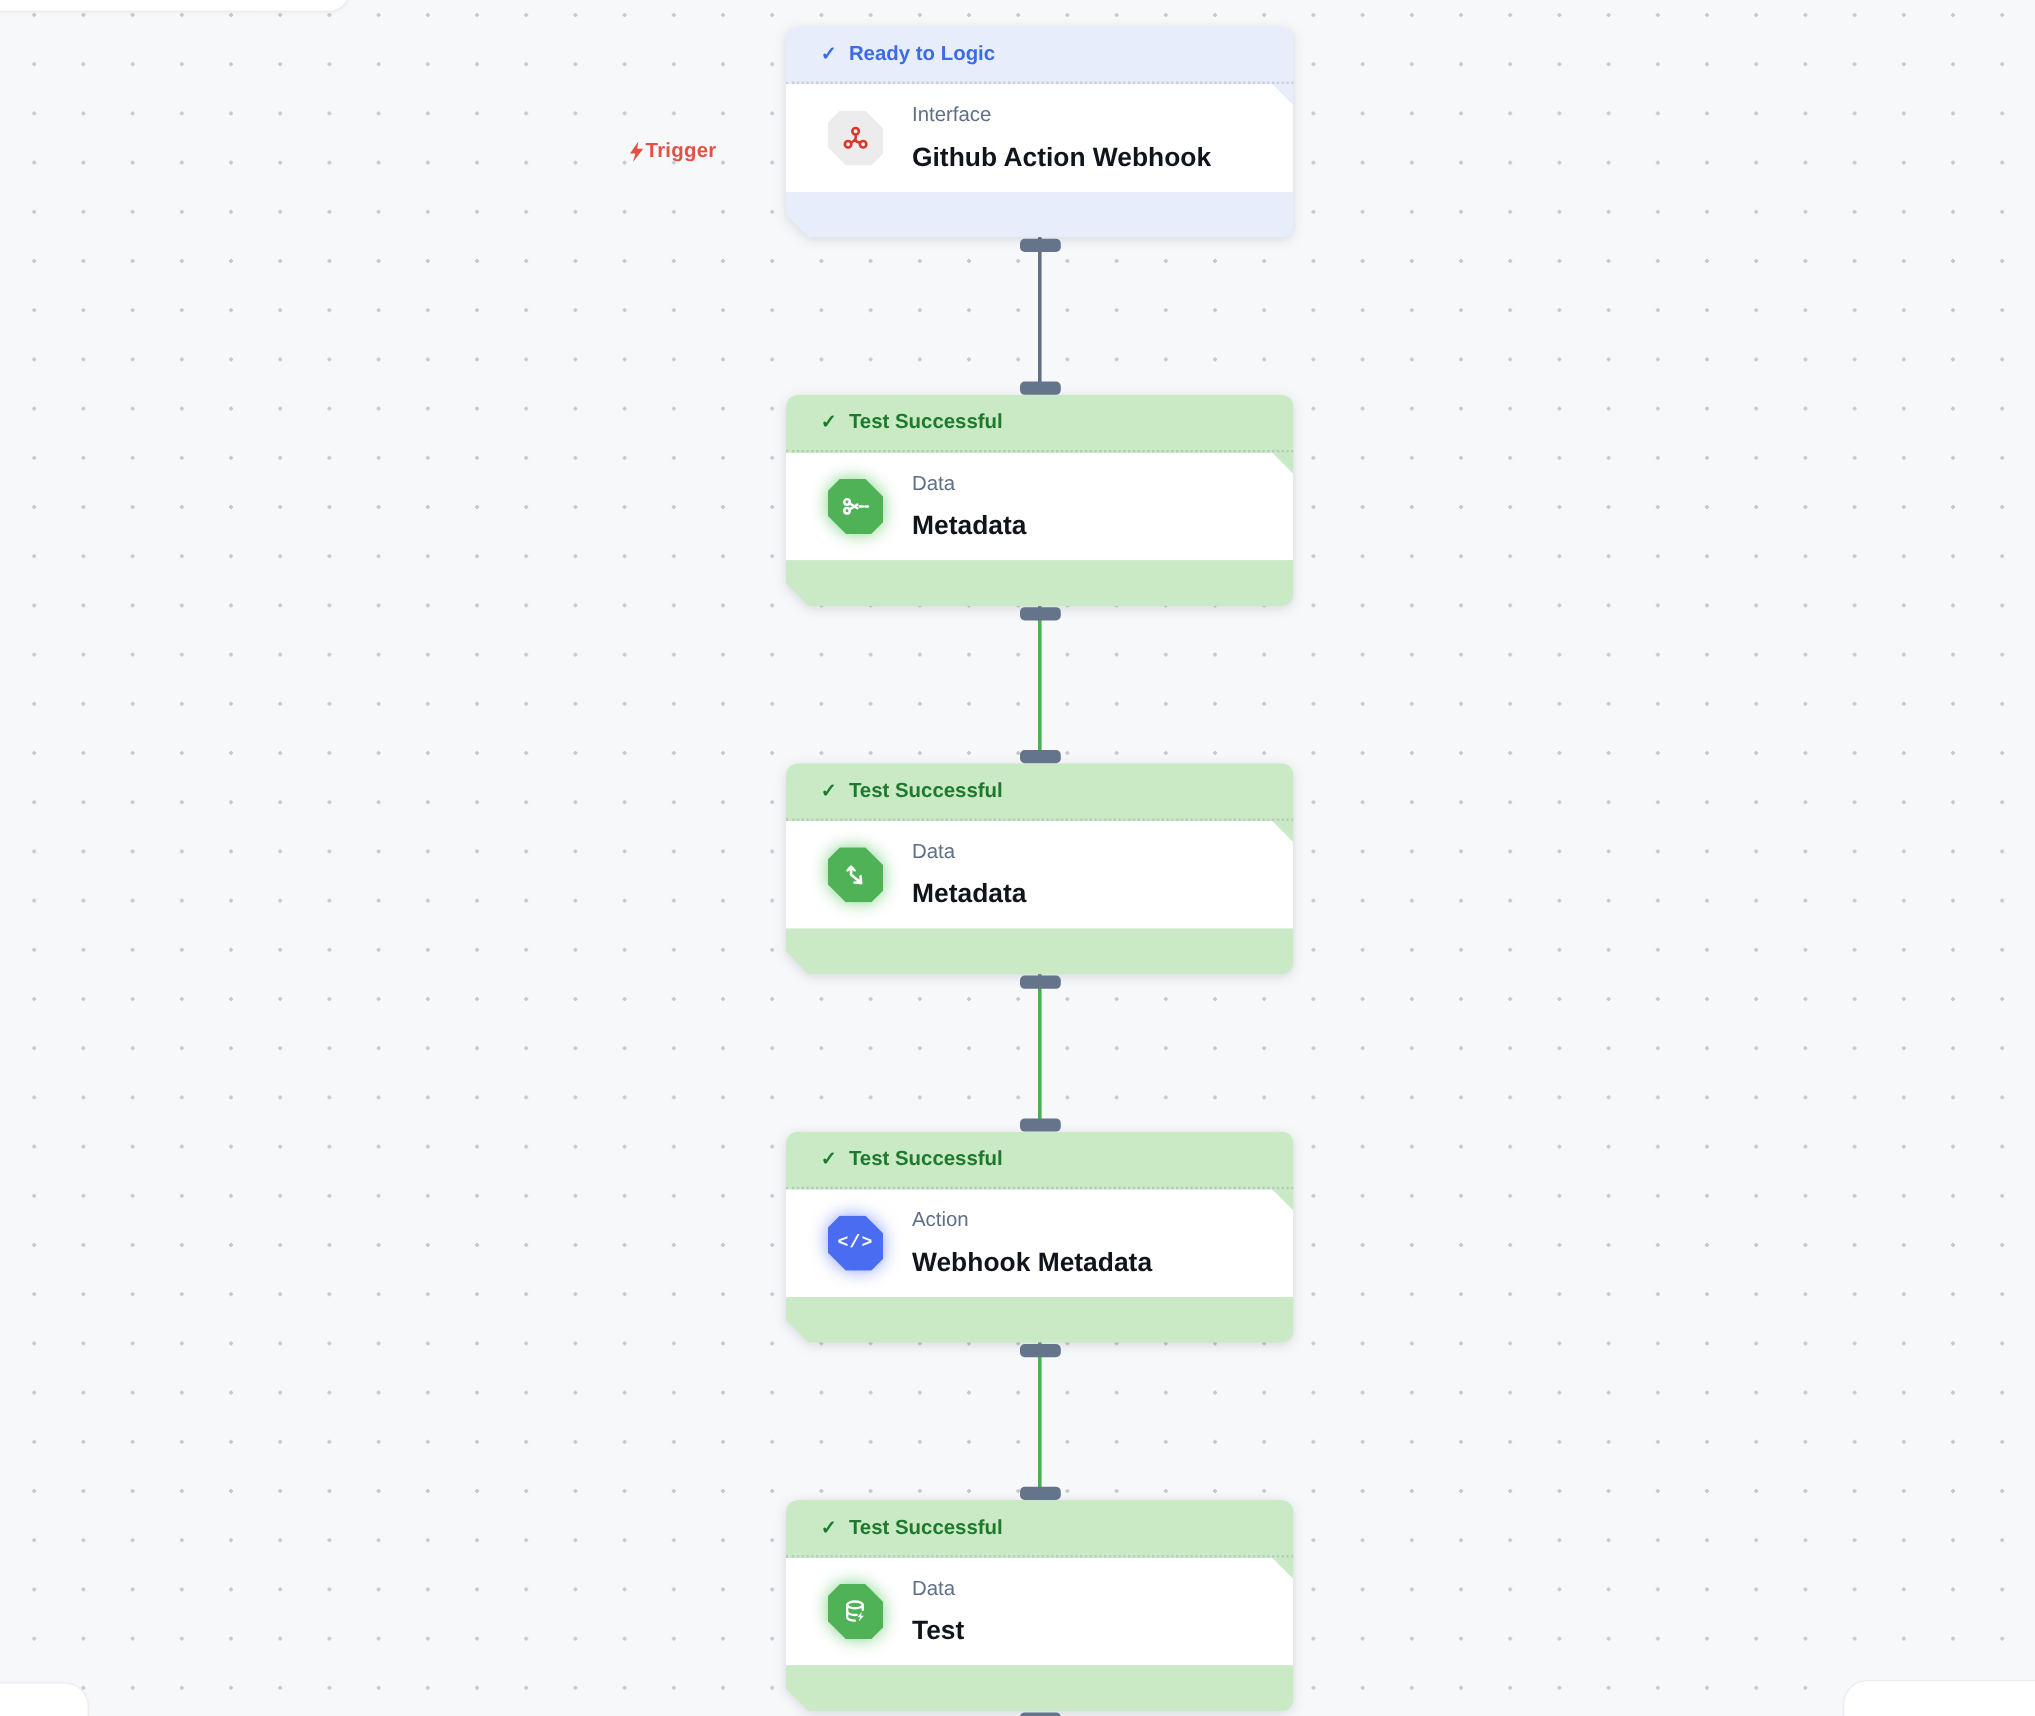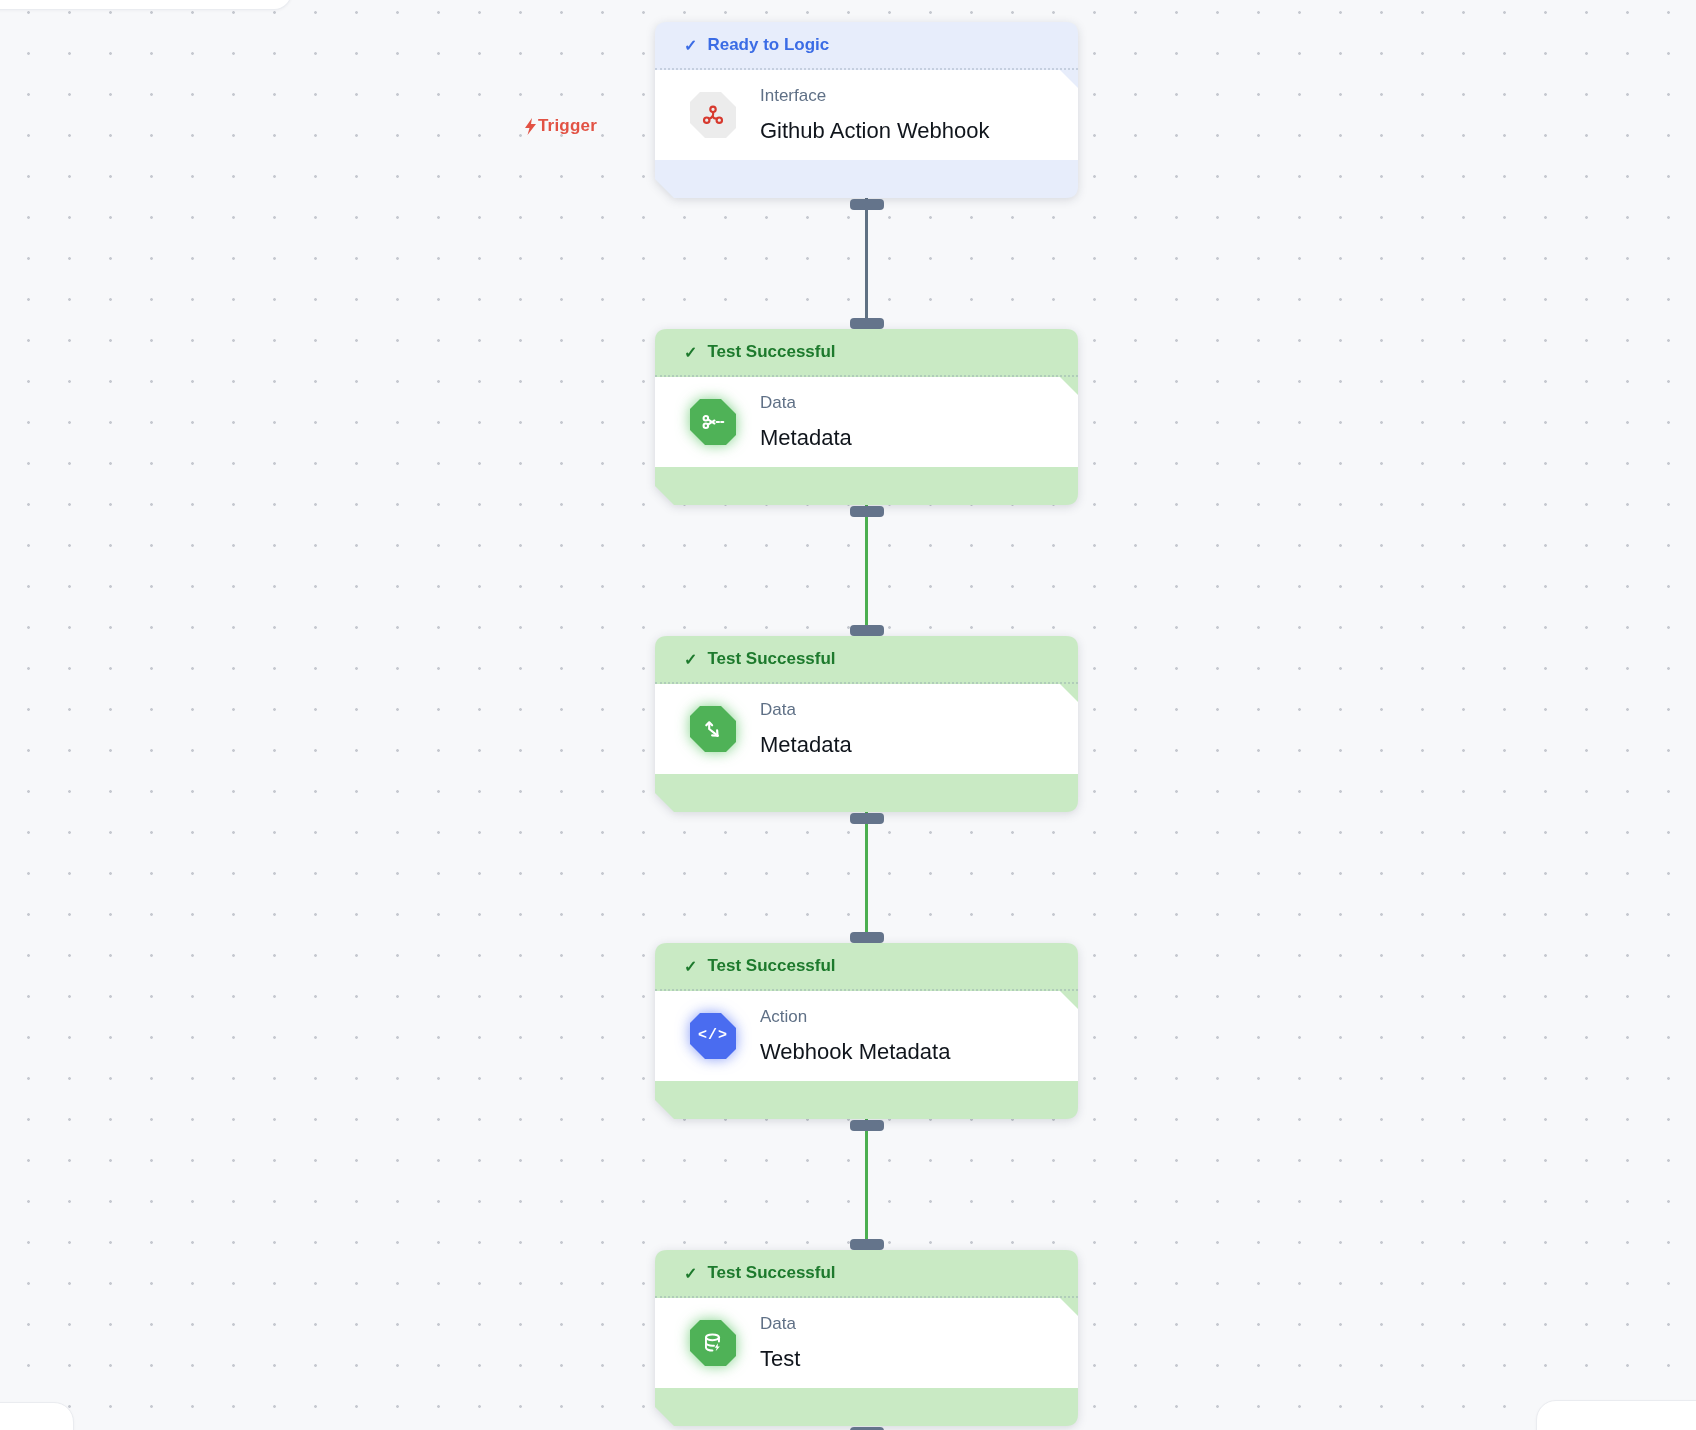--- a/index.html
+++ b/index.html
@@ -67,21 +67,21 @@
     width:46px; height:46px;
     display:flex; align-items:center; justify-content:center;
     clip-path:polygon(0 10px,10px 0, calc(100% - 15px) 0, 100% 15px, 100% calc(100% - 10px), calc(100% - 10px) 100%, 15px 100%, 0 calc(100% - 15px));
   }
   .node-icon.bg-gray  { background:#ececec; }
   .node-icon.bg-green { background:#4fb257; }
   .node-icon.bg-blue  { background:#4a6cf0; }
   .code-glyph { color:#fff; font-size:15px; font-weight:700; letter-spacing:1px; font-family:"Liberation Mono", monospace; }
 
   .node-meta .category { font-size:17px; color:#5f7086; }
-  .node-meta .title { font-size:22px; font-weight:400; color:#10151c; margin-top:12px; }
+  .node-meta .title { font-size:22px; font-weight:700; color:#10151c; margin-top:12px; }
 
   .handle {
     position:absolute; left:50%; transform:translateX(-50%);
     width:34px; height:11px; background:#64748b; border-radius:4px;
   }
   .handle.top { top:-11px; }
   .handle.bottom { bottom:-12px; }
 </style>
 </head>
 <body>

